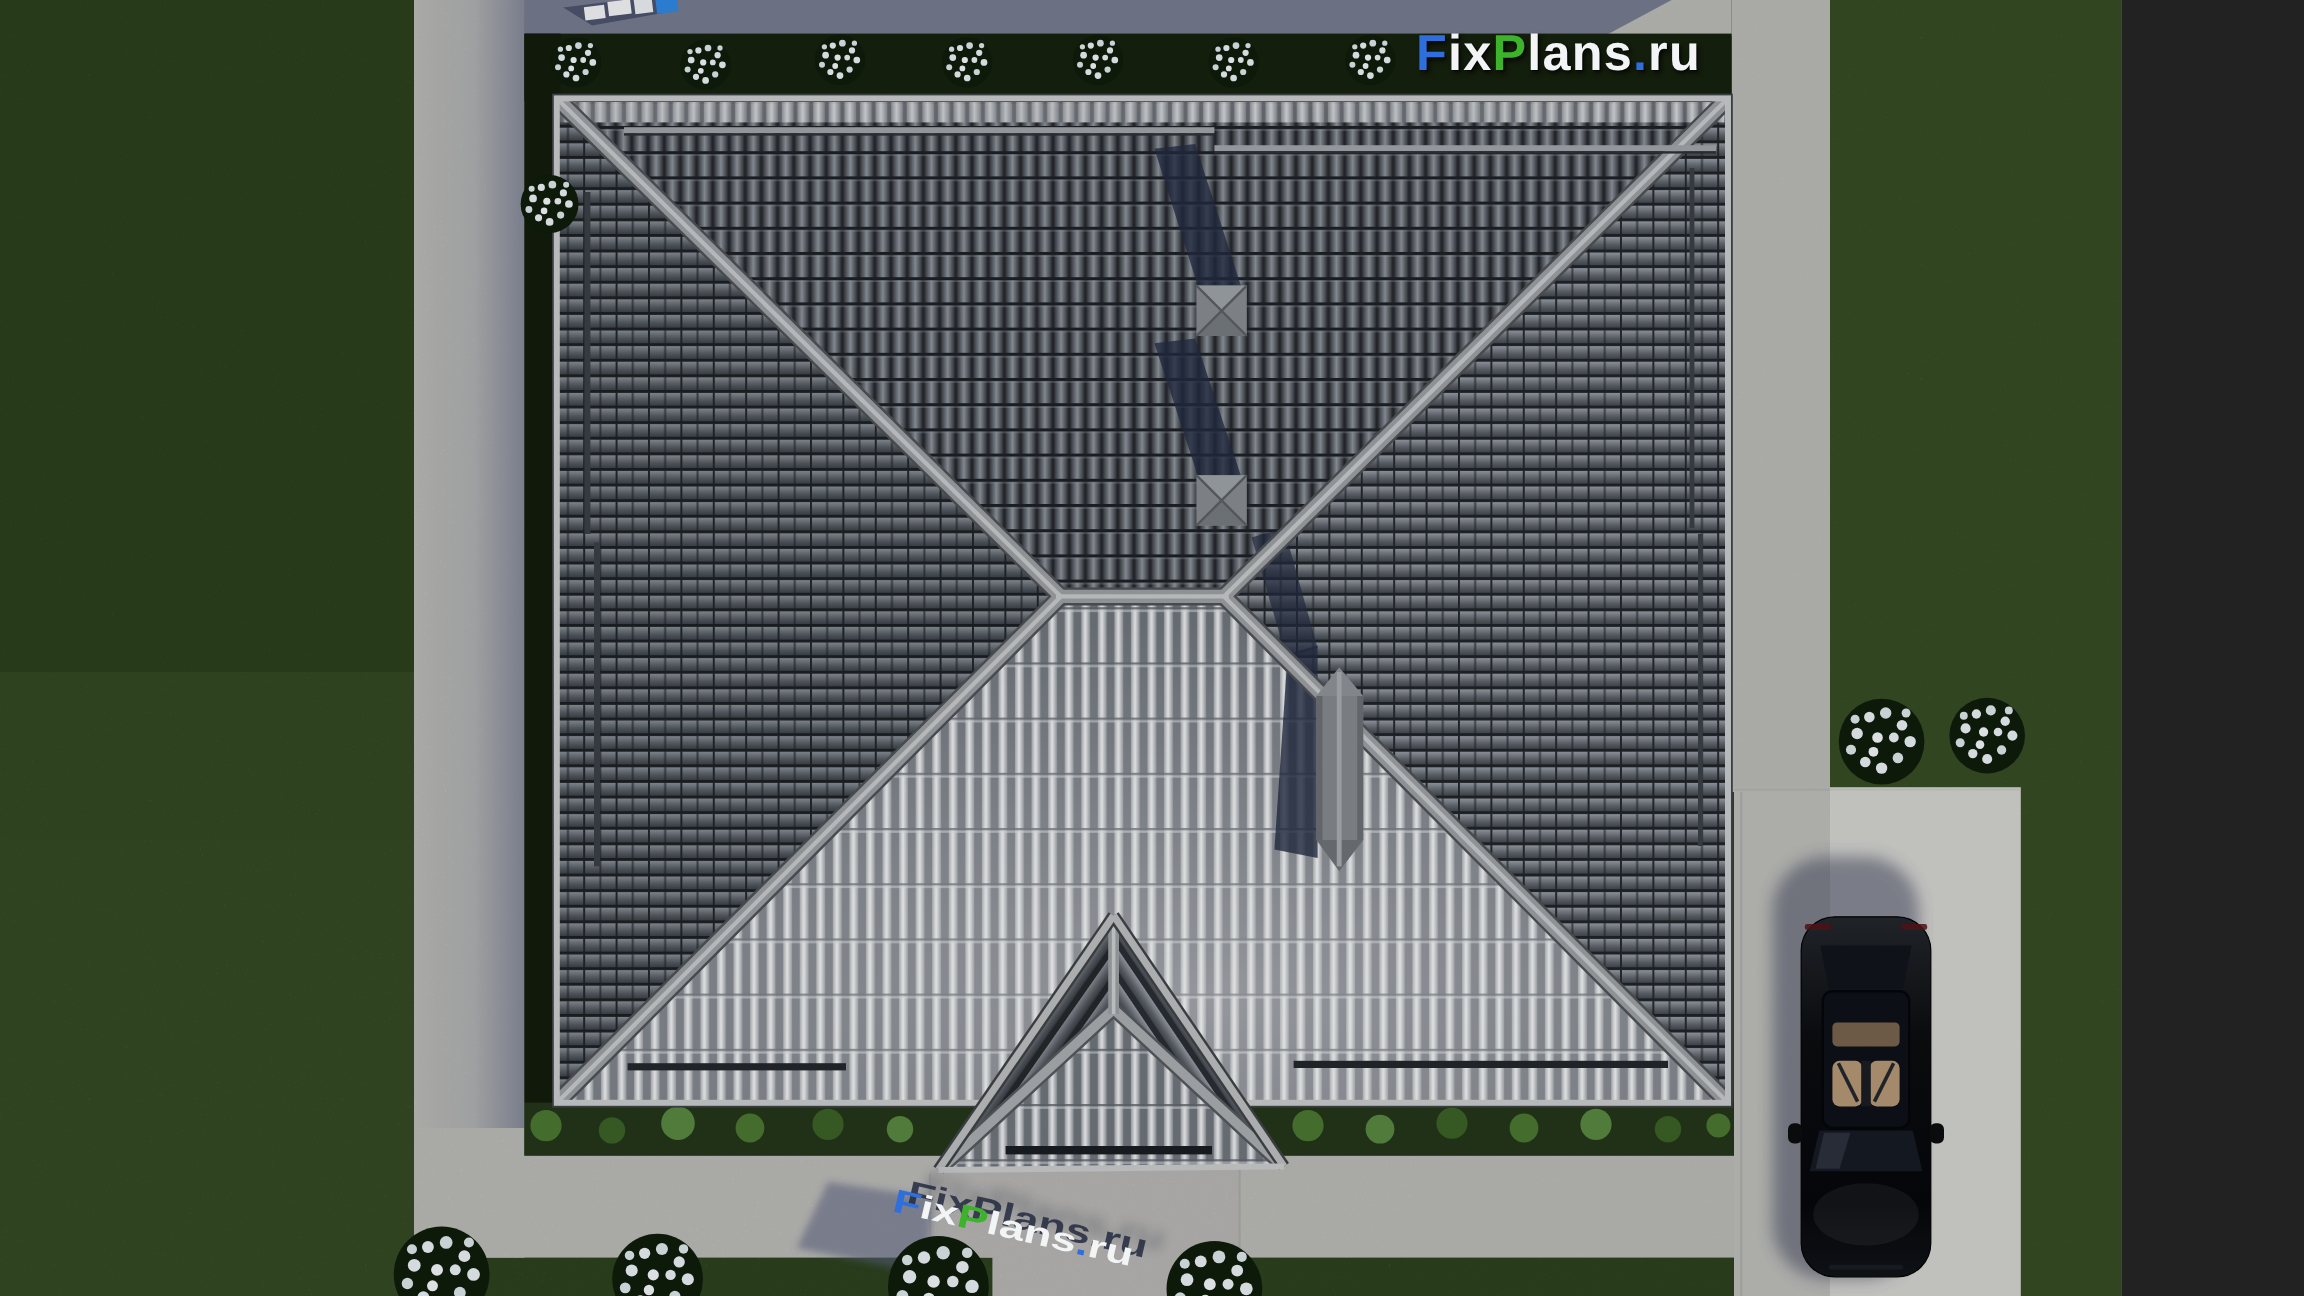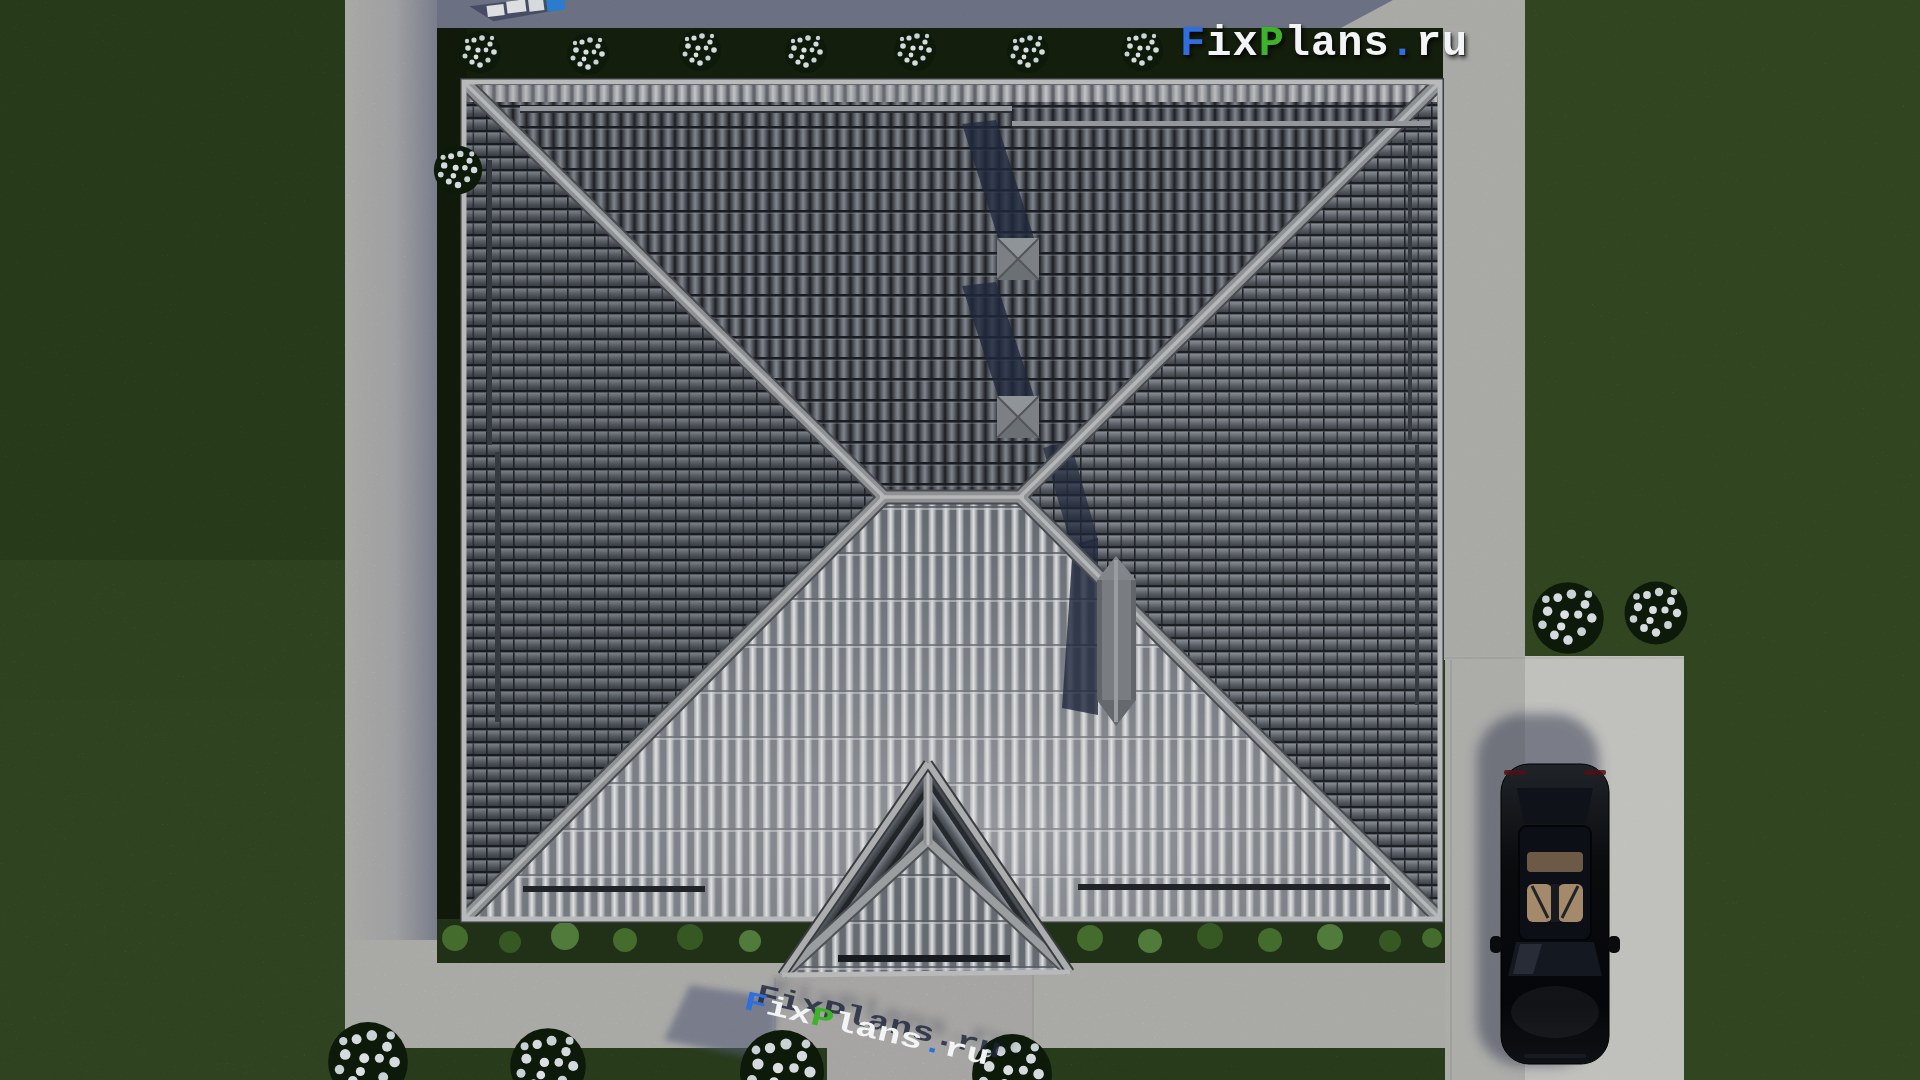--- a/index.html
+++ b/index.html
@@ -1,17 +1,17 @@
 <!DOCTYPE html>
 <html><head>
 <meta charset="utf-8">
 <style>
   html,body{margin:0;padding:0;background:#222;}
-  .stage{position:relative;width:1920px;height:1080px;overflow:hidden;
-         font-family:Liberation Mono, monospace;background:#4b6b33;}
+  .stage{position:relative;width:1744px;height:1080px;overflow:hidden;
+         font-family:Liberation Sans, sans-serif;background:#4b6b33;padding-left:24px;}
   .stage svg{position:absolute;left:0;top:0;}
   .logo{position:absolute;left:1180px;top:20px;font-weight:bold;font-size:42px;
         letter-spacing:1px;white-space:nowrap;z-index:5;
         text-shadow:2px 3px 4px rgba(0,0,0,.72), 1px 1px 0 rgba(0,0,0,.5);}
   .gwm{position:absolute;left:748px;top:986px;font-weight:bold;font-size:38px;
        white-space:nowrap;z-index:5;transform:rotate(13deg) scaleY(.72);
        transform-origin:left top;letter-spacing:0;
        text-shadow:10px -13px 0 rgba(30,38,60,.82), 22px -26px 10px rgba(30,38,60,.30);}
   .c-blue{color:#2f6fdd;}
   .c-green{color:#3db22b;}

